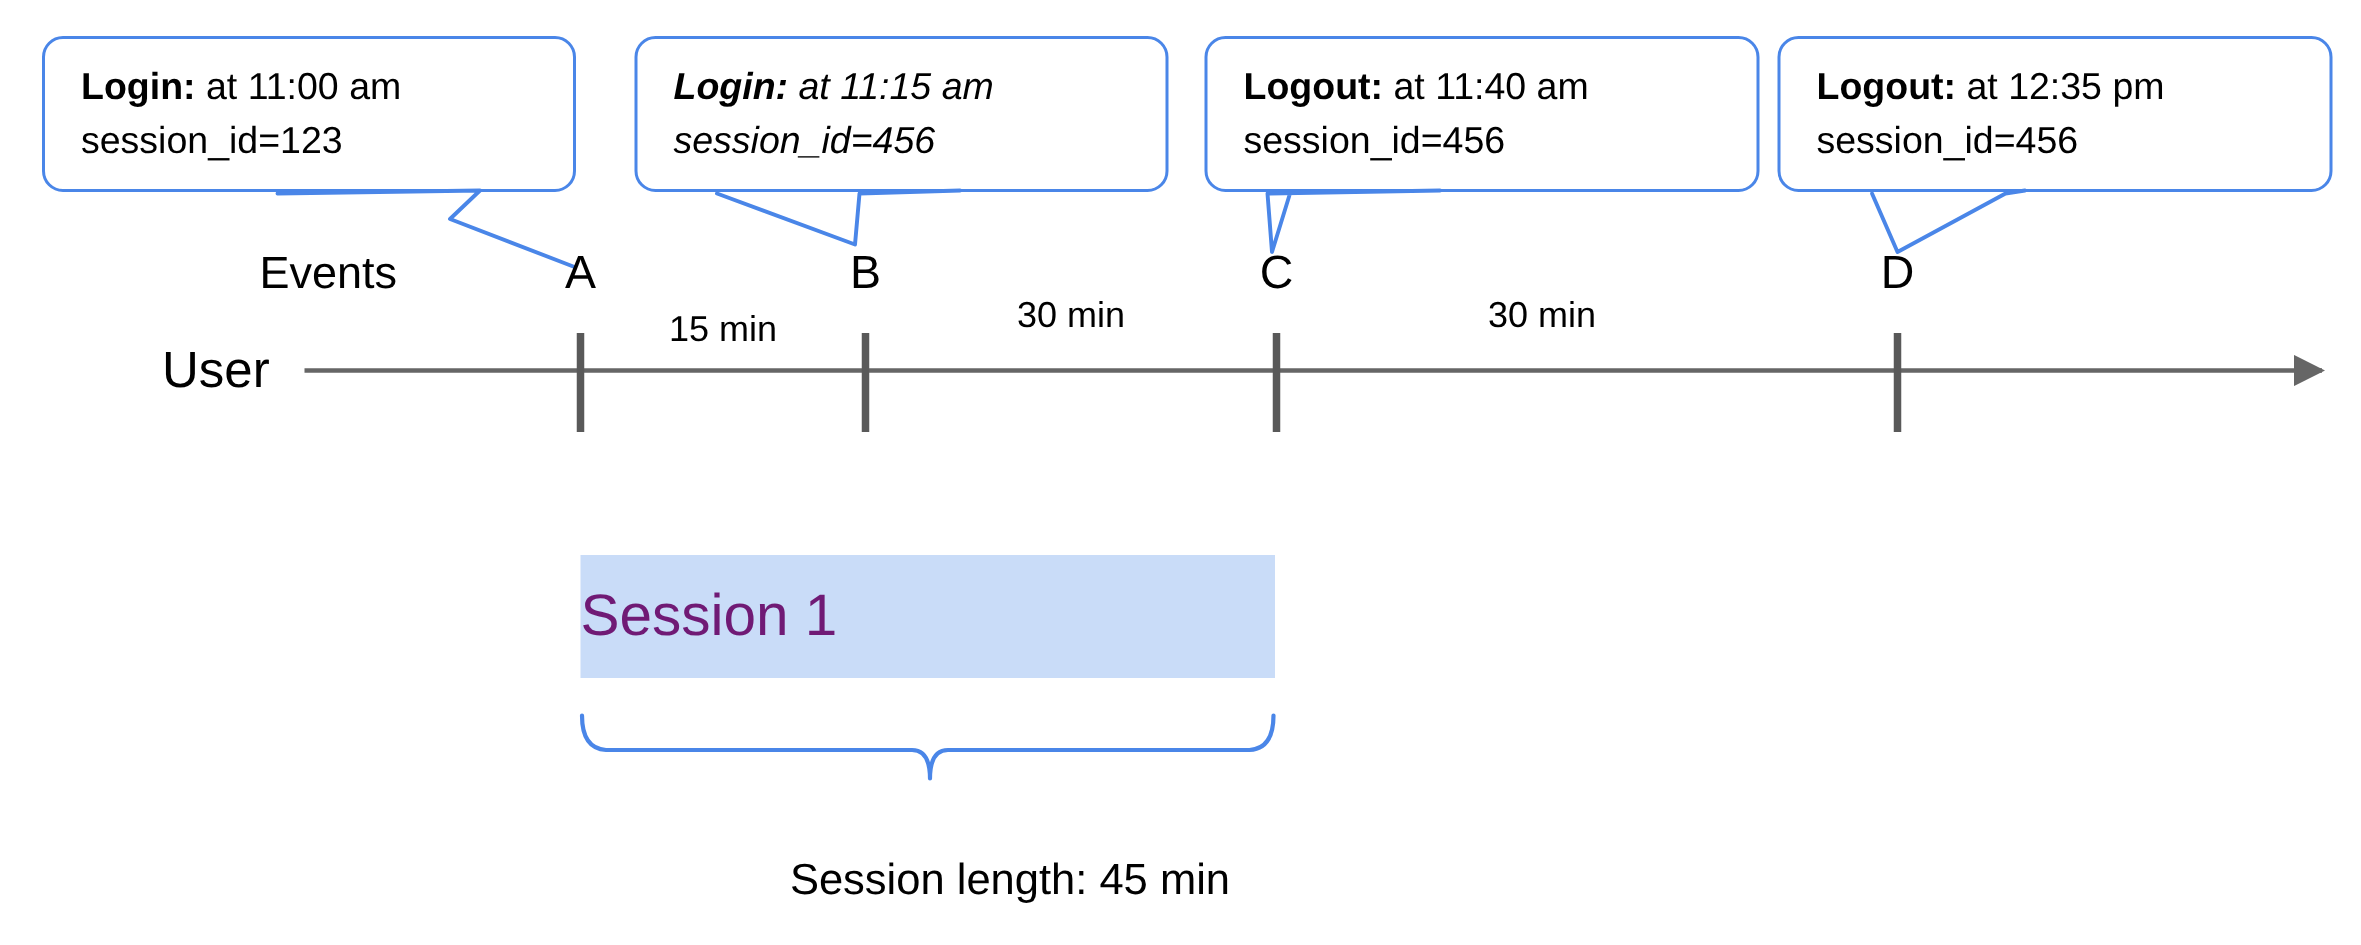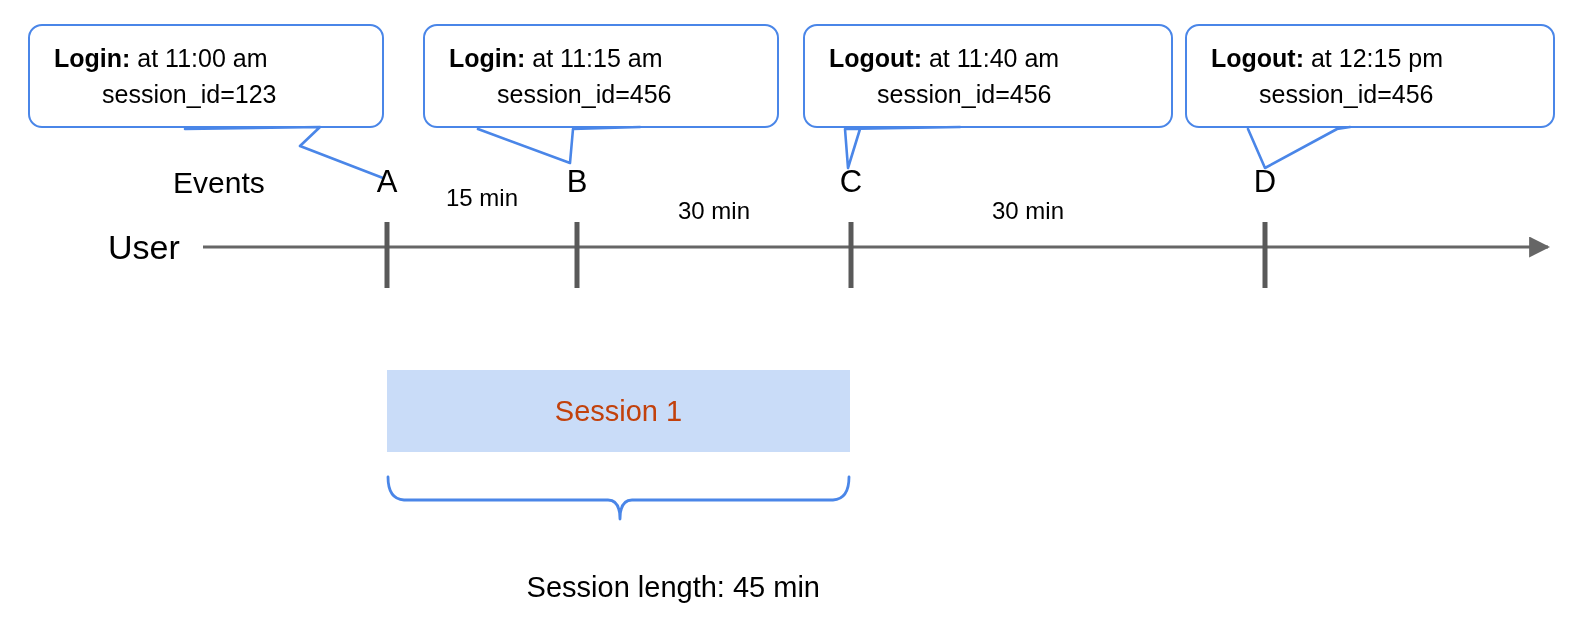--- a/index.html
+++ b/index.html
@@ -37,21 +37,20 @@
     font-size: 25px;
     line-height: 36px;
     color: #000000;
     white-space: nowrap;
   }
   .callout .ev-label {
     font-weight: bold;
   }
   .callout .ev-line2 {
     display: block;
-    margin-left: 48px;
   }
   .big-label {
     position: absolute;
     font-size: 34px;
     color: #000000;
     white-space: nowrap;
   }
   .tick-label {
     position: absolute;
     font-size: 31px;
@@ -64,54 +63,54 @@
     font-size: 24px;
     color: #000000;
     white-space: nowrap;
     text-align: center;
   }
   .session-bar {
     position: absolute;
     background: #c9dcf8;
     display: flex;
     align-items: center;
-    justify-content: center;
-    font-size: 29px;
-    color: #c2410c;
+    justify-content: flex-start;
+    font-size: 39px;
+    color: #701a75;
   }
   .session-length {
     position: absolute;
     font-size: 29px;
     color: #000000;
     white-space: nowrap;
     text-align: right;
   }
 </style>
 </head>
 <body>
 
 <div id="stage">
 
   <div class="callout" style="left:28px; top:24px; width:356px; height:104px;">
     <span class="ev-label">Login:</span><span> at 11:00 am</span>
     <span class="ev-line2">session_id=123</span>
   </div>
 
-  <div class="callout" style="left:423px; top:24px; width:356px; height:104px;">
+  <div class="callout" style="left:423px; top:24px; width:356px; height:104px;font-style:italic;">
     <span class="ev-label">Login:</span><span> at 11:15 am</span>
     <span class="ev-line2">session_id=456</span>
   </div>
 
   <div class="callout" style="left:803px; top:24px; width:370px; height:104px;">
     <span class="ev-label">Logout:</span><span> at 11:40 am</span>
     <span class="ev-line2">session_id=456</span>
   </div>
 
   <div class="callout" style="left:1185px; top:24px; width:370px; height:104px;">
-    <span class="ev-label">Logout:</span><span> at 12:15 pm</span>
+    <span class="ev-label">Logout:</span><span> at 12:35 pm</span>
     <span class="ev-line2">session_id=456</span>
   </div>
 
   <svg class="svg-layer" viewBox="0 0 1574 630" xmlns="http://www.w3.org/2000/svg">
 
     <g>
       <path d="M 185 129 L 320 127 L 300 146 L 383 178" fill="none" stroke="#4a86e8" stroke-width="2.6" stroke-linejoin="round" stroke-linecap="round"></path>
     </g>
 
     <g>
@@ -147,21 +146,21 @@
 
   <div class="big-label" style="left:173px; top:166px; font-size:30px;">Events</div>
 
   <div class="big-label" style="left:108px; top:228px;">User</div>
 
   <div class="tick-label" style="left:367px; top:164px; width:40px;">A</div>
   <div class="tick-label" style="left:557px; top:164px; width:40px;">B</div>
   <div class="tick-label" style="left:831px; top:164px; width:40px;">C</div>
   <div class="tick-label" style="left:1245px; top:164px; width:40px;">D</div>
 
-  <div class="interval-label" style="left:412px; top:184px; width:140px;">15 min</div>
+  <div class="interval-label" style="left:412px; top:206px; width:140px;">15 min</div>
   <div class="interval-label" style="left:644px; top:197px; width:140px;">30 min</div>
   <div class="interval-label" style="left:958px; top:197px; width:140px;">30 min</div>
 
   <div class="session-bar" style="left:387px; top:370px; width:463px; height:82px;">
     <span>Session 1</span>
   </div>
 
   <div class="session-length" style="left:420px; top:571px; width:400px;">Session length: 45 min</div>
 
 </div>

